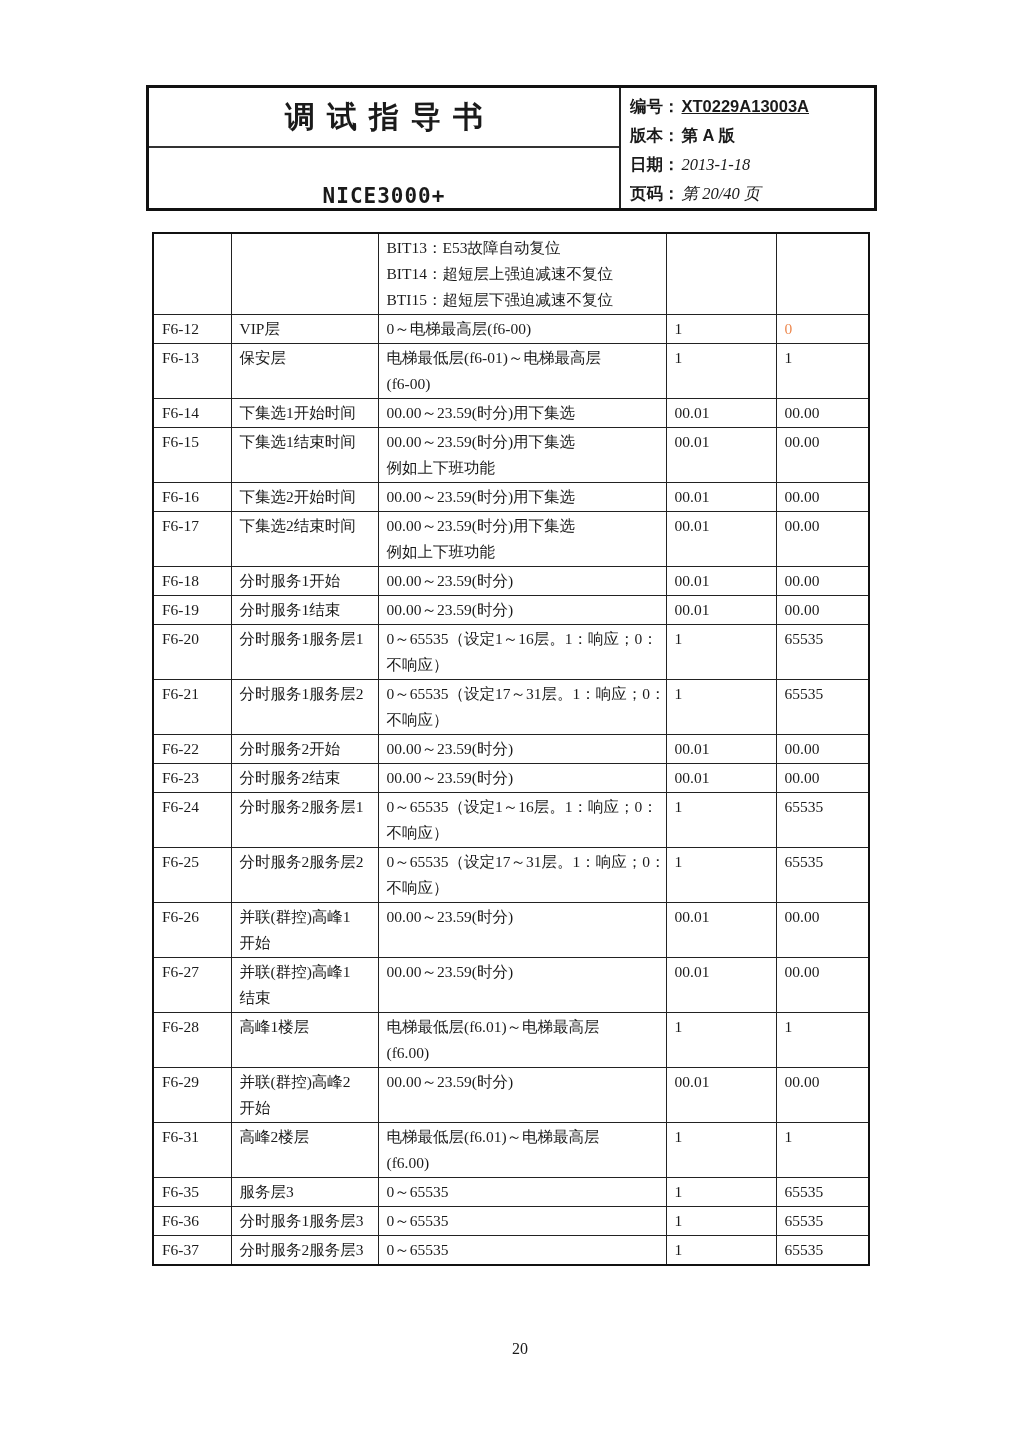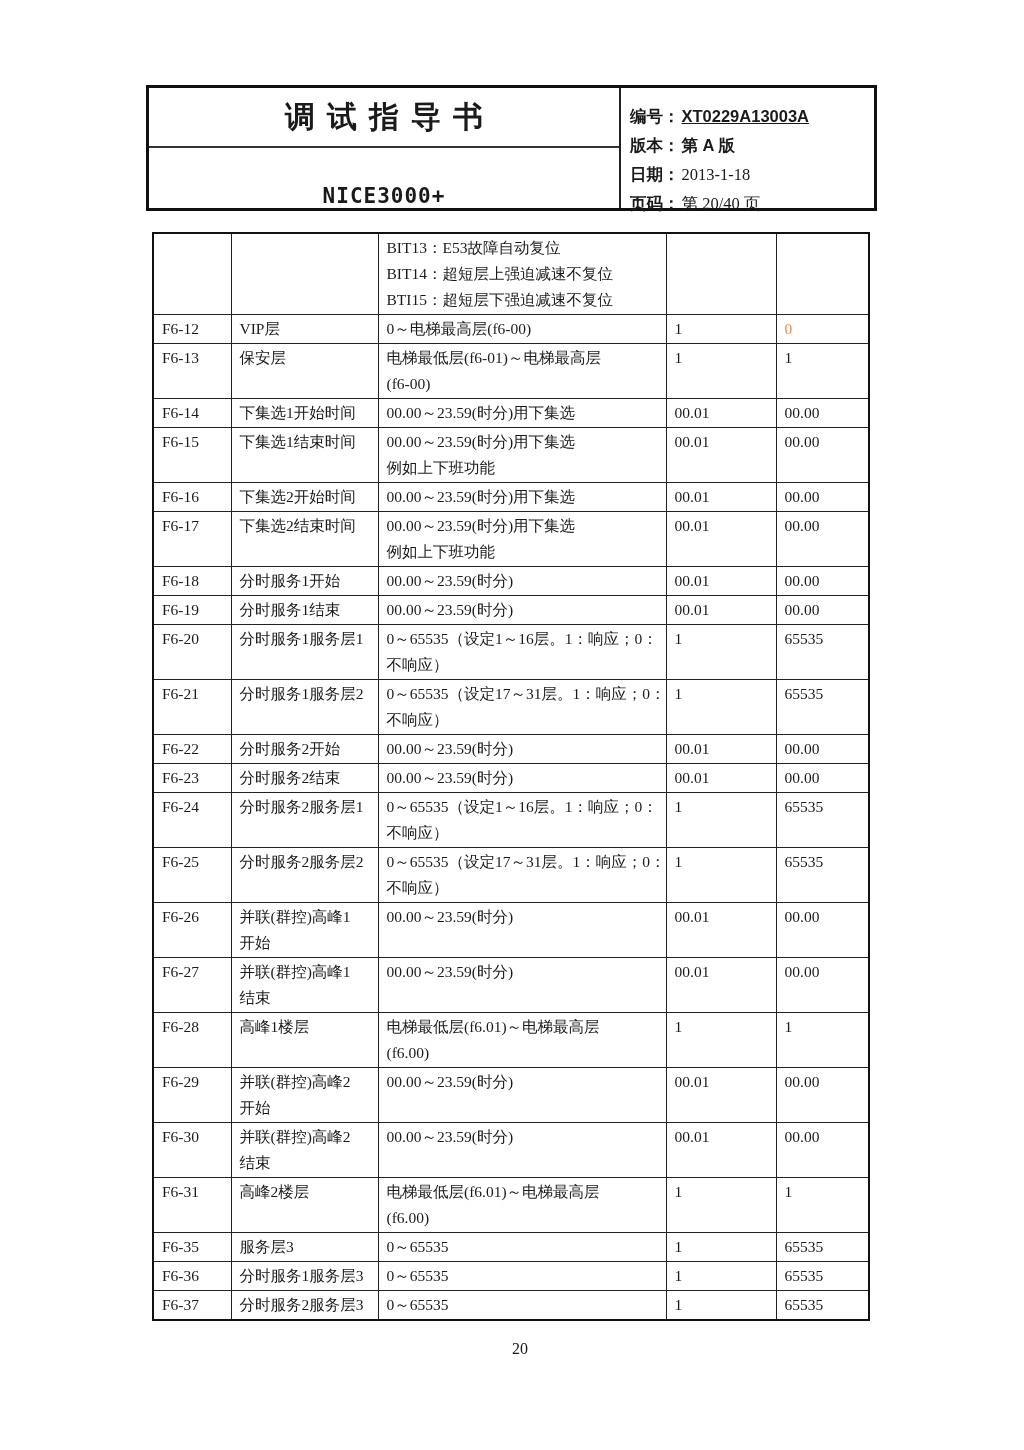--- a/index.html
+++ b/index.html
@@ -32,32 +32,32 @@
     padding-left: 12px; white-space: nowrap;
   }
   .header-product-cell {
     flex: 1; display: flex; align-items: center; justify-content: center; margin-top: 36px;
   }
   .product-name {
     font-family: "DejaVu Sans Mono", monospace;
     font-size: 21px; font-weight: 600; letter-spacing: 1px;
   }
   .header-right {
-    flex: 1; padding: 14px 0 0 9px;
+    flex: 1; padding: 4px 0 0 9px;
     display: flex; flex-direction: column; justify-content: space-around;
   }
   .hfield { line-height: 29px; white-space: nowrap; }
   .hlabel {
     font-family: "Liberation Sans", sans-serif;
     font-weight: 700; font-size: 16.5px;
   }
   .hvalue { font-size: 16.5px; padding-left: 2px; }
   .hvalue.bold { font-family: "Liberation Sans", sans-serif; font-weight: 700; }
   .hvalue.underline { text-decoration: underline; }
-  .hvalue.serif { font-family: "Liberation Serif", serif; font-weight: 400; }
+  .hvalue.serif { font-family: "Liberation Serif", serif; font-weight: 400; font-style: italic; }
 
   
   table.param-table {
     position: absolute; left: 152px; top: 232px;
     width: 716px;
     border-collapse: collapse;
     table-layout: fixed;
   }
   table.param-table { border: 2px solid #111; }
   table.param-table td {
@@ -434,38 +434,20 @@
         </td>
         <td class="col-unit vmid">
           <div class="line">00.01</div>
         </td>
         <td class="col-default">
           <div class="line">00.00</div>
         </td>
       </tr>
       <tr>
         <td class="col-code">
-          <div class="line">F6-30</div>
-        </td>
-        <td class="col-name">
-          <div class="line">并联(群控)高峰2</div>
-          <div class="line">结束</div>
-        </td>
-        <td class="col-range">
-          <div class="line">00.00～23.59(时分)</div>
-        </td>
-        <td class="col-unit">
-          <div class="line">00.01</div>
-        </td>
-        <td class="col-default">
-          <div class="line">00.00</div>
-        </td>
-      </tr>
-      <tr>
-        <td class="col-code">
           <div class="line">F6-31</div>
         </td>
         <td class="col-name">
           <div class="line">高峰2楼层</div>
         </td>
         <td class="col-range">
           <div class="line">电梯最低层(f6.01)～电梯最高层</div>
           <div class="line">(f6.00)</div>
         </td>
         <td class="col-unit">

